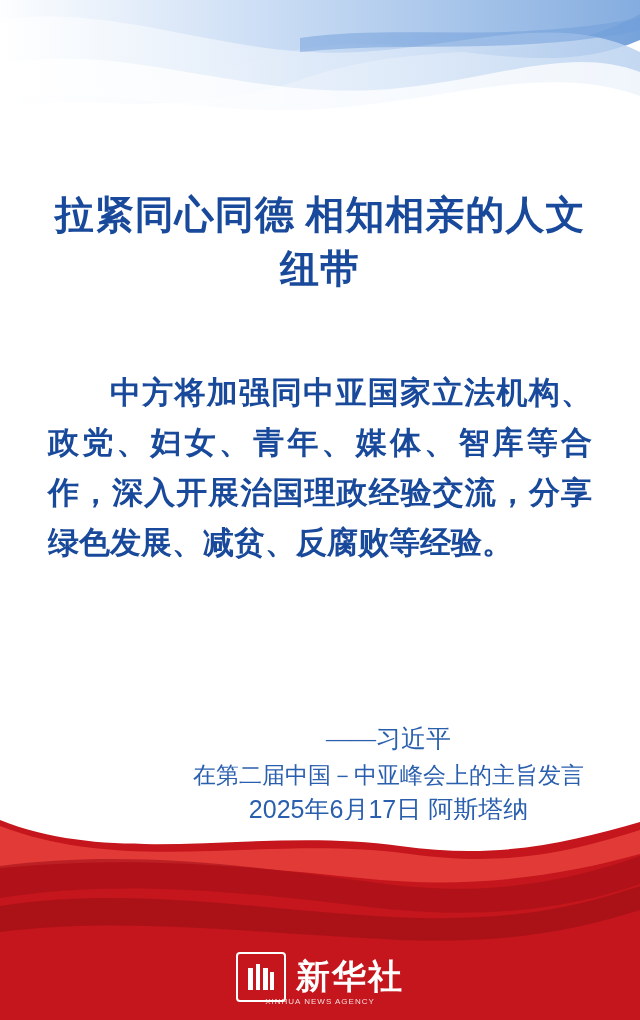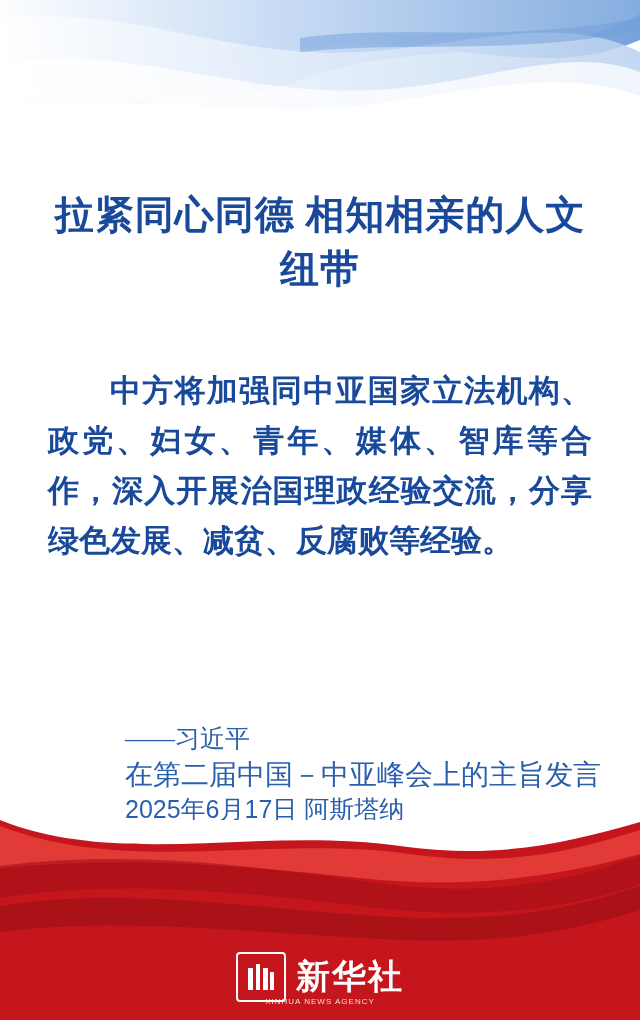--- a/index.html
+++ b/index.html
@@ -58,39 +58,39 @@
   }
 
   .body-text {
     margin: 0;
     padding: 72px 48px 0 48px;
     color: #19499a;
     font-size: 31px;
     line-height: 50px;
     text-align: justify;
     text-indent: 62px;
-    font-family: Liberation Mono, monospace;
+    font-family: Liberation Serif, serif;
     font-weight: bold;
   }
 
   .attrib {
     position: absolute;
-    right: 39px;
+    right: 56px;
     bottom: 24px;
-    text-align: left;
+    text-align: center;
     color: #2a5fae;
     margin-left: 12px;
   }
   .attrib .speaker {
     font-size: 25px;
     line-height: 38px;
     font-family: "Liberation Serif", "DejaVu Serif", serif;
   }
   .attrib .occasion {
-    font-size: 28px;
+    font-size: 23px;
     line-height: 34px;
   }
   .attrib .datetime {
     font-size: 25px;
     line-height: 34px;
   }
 
   
   .bottom-band {
     position: absolute;

